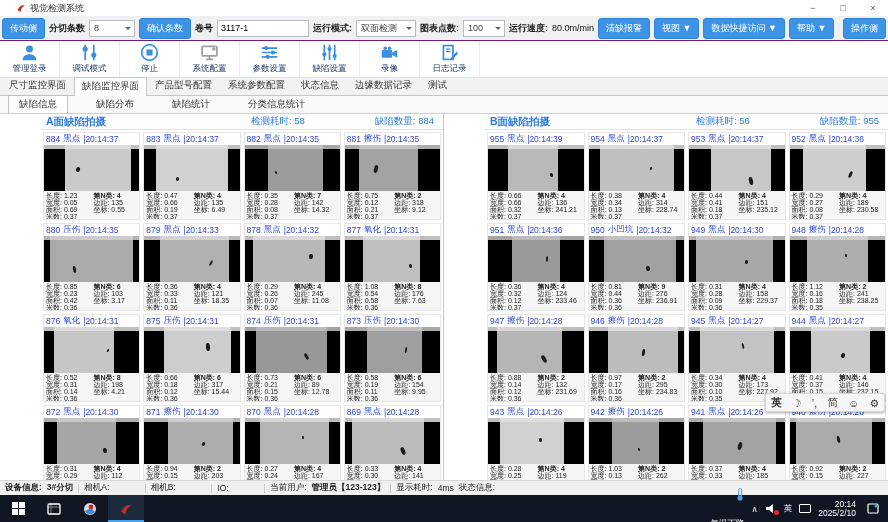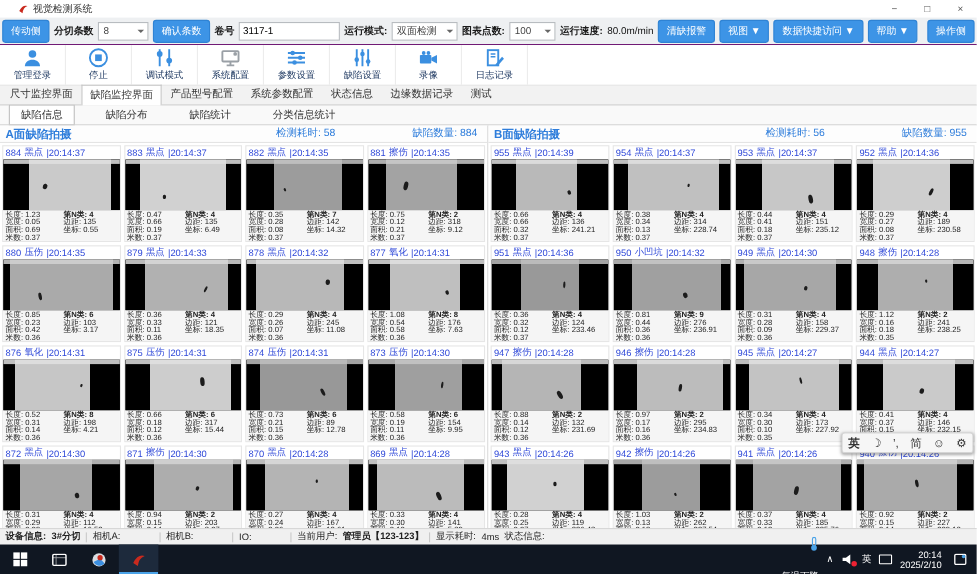--- a/index.html
+++ b/index.html
@@ -47,21 +47,21 @@
     border-bottom:none; cursor:pointer; }
   .tab1.active { background:#fff; border-color:#c6c6c6; position:relative; top:1px; }
   .tabs2 { position:absolute; top:96px; left:0; right:0; height:17px; background:#f9f9f9;
     display:flex; align-items:center; padding-left:8px; gap:18px; }
   .tab2 { font-size:9.5px; color:#333; padding:2px 10px; cursor:pointer; }
   .tab2.active { background:#fff; border:1px solid #bfbfbf; }
 
   
   .content { position:absolute; top:113px; left:0; right:0; bottom:42px;
     border-top:1px solid #cfcfcf; display:flex; overflow:hidden; }
-  .panel { width:50%; display:flex; flex-direction:column; border-right:1px solid #c4c4c4; }
+  .panel { width:50%; display:flex; flex-direction:column; border-right:1px solid #c4c4c4;padding-left:41px; }
   .panel:last-child { border-right:none; }
   .panel-head { height:16px; flex:0 0 16px; display:flex; align-items:center; padding:0 5px;
     background:#fdfdfd; border-bottom:1px solid #e4e4e4; color:#2e7ddb; }
   .p-title { font-size:10.5px; font-weight:bold; }
   .p-time { margin-left:auto; margin-right:70px; font-size:9.5px; }
   .p-count { font-size:9.5px; margin-right:4px; }
   .grid { flex:1; display:grid; grid-template-columns:repeat(4,1fr); grid-auto-rows:88px;
     gap:3px; padding:2px; background:#fff; overflow:hidden; }
   .cell { display:flex; flex-direction:column; border:1px solid #e6e6e6; background:#fff; cursor:pointer; }
   .cell-head { height:12px; flex:0 0 12px; display:flex; align-items:center; gap:3px;
@@ -151,34 +151,34 @@
 <div class="toolbar">
   <div class="tool">
     <svg viewBox="0 0 22 22">
       <circle cx="11" cy="7" r="4" fill="#3b8fe0"></circle>
         <path d="M3 20c0-4.4 3.6-7 8-7s8 2.6 8 7z" fill="#3b8fe0"></path>
     </svg>
     <span class="tl">管理登录</span>
   </div>
   <div class="tool">
     <svg viewBox="0 0 22 22">
-      <circle cx="11" cy="11" r="9" fill="none" stroke="#3b8fe0" stroke-width="2"></circle>
-      <rect x="7.5" y="7.5" width="7" height="7" fill="#3b8fe0"></rect>
-    </svg>
-    <span class="tl">停止</span>
-  </div>
-  <div class="tool">
-    <svg viewBox="0 0 22 22">
       <g stroke="#3b8fe0" stroke-width="2">
           <path d="M6 2v18M16 2v18"></path>
         </g>
       <circle cx="6" cy="7" r="3" fill="#3b8fe0"></circle>
         <circle cx="16" cy="14" r="3" fill="#3b8fe0"></circle>
     </svg>
     <span class="tl">调试模式</span>
+  </div>
+  <div class="tool">
+    <svg viewBox="0 0 22 22">
+      <circle cx="11" cy="11" r="9" fill="none" stroke="#3b8fe0" stroke-width="2"></circle>
+      <rect x="7.5" y="7.5" width="7" height="7" fill="#3b8fe0"></rect>
+    </svg>
+    <span class="tl">停止</span>
   </div>
   <div class="tool">
     <svg viewBox="0 0 22 22">
       <rect x="2.5" y="4" width="17" height="11" rx="1" fill="none" stroke="#9aa0a6" stroke-width="2"></rect>
       <path d="M11 15v4M7 19h8" stroke="#9aa0a6" stroke-width="2"></path>
       <circle cx="16" cy="7" r="2" fill="#9aa0a6"></circle>
     </svg>
     <span class="tl">系统配置</span>
   </div>
   <div class="tool">

